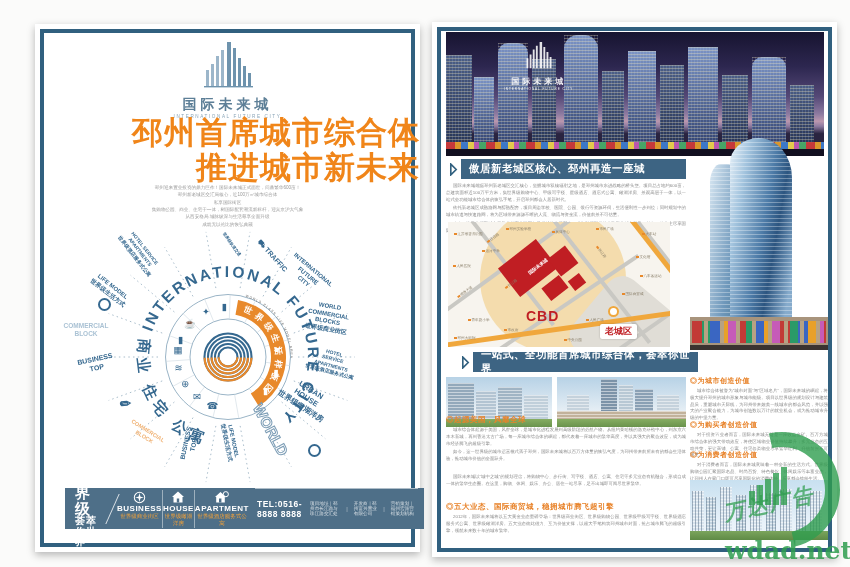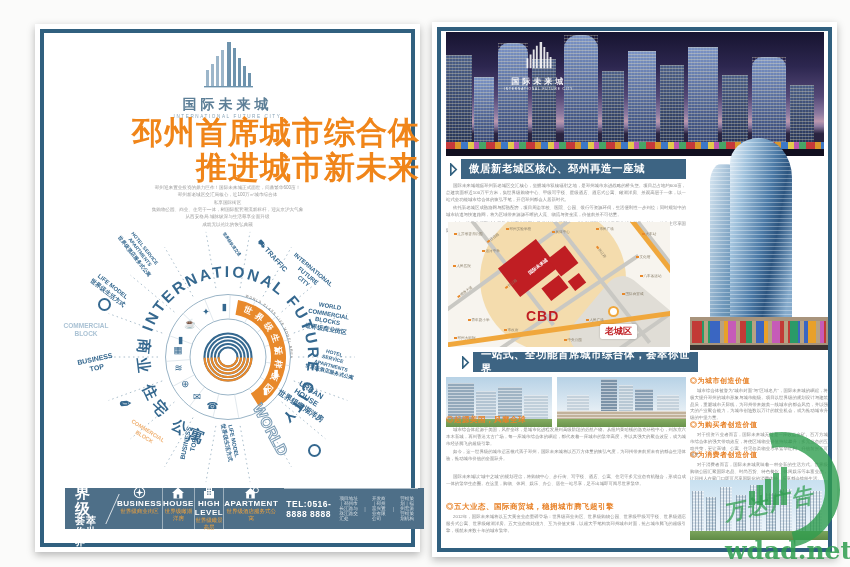--- a/index.html
+++ b/index.html
@@ -268,39 +268,20 @@
                 <svg width="14" height="12" viewBox="0 0 14 12">
                   <path d="M1 6 L7 0.5 L13 6 L11.5 6 L11.5 11.5 L2.5 11.5 L2.5 6 Z" fill="#fff"></path>
                   <rect x="5.8" y="7.5" width="2.4" height="4" fill="#4e6f88"></rect>
                 </svg>
               </div>
               <div class="bi-en">HOUSE</div>
               <div class="bi-cn">世界级瞰湖洋房</div>
             </div>
             <div class="barItem">
               <div class="bi-ic">
-                <svg width="12" height="13" viewBox="0 0 12 13">
-                  <rect x="3" y="1" width="6" height="11.5" fill="#fff"></rect>
-                  <rect x="1" y="5" width="2" height="7.5" fill="#fff"></rect>
-                  <rect x="9" y="5" width="2" height="7.5" fill="#fff"></rect>
-                  <g fill="#4e6f88">
-                    <rect x="4.2" y="2.5" width="1.2" height="1.4"></rect>
-                    <rect x="6.6" y="2.5" width="1.2" height="1.4"></rect>
-                    <rect x="4.2" y="5" width="1.2" height="1.4"></rect>
-                    <rect x="6.6" y="5" width="1.2" height="1.4"></rect>
-                    <rect x="4.2" y="7.5" width="1.2" height="1.4"></rect>
-                    <rect x="6.6" y="7.5" width="1.2" height="1.4"></rect>
-                  </g>
-                </svg>
-              </div>
-              <div class="bi-en">HIGH LEVEL</div>
-              <div class="bi-cn">世界级瞰景高层</div>
-            </div>
-            <div class="barItem">
-              <div class="bi-ic">
                 <svg width="15" height="12" viewBox="0 0 15 12">
                   <path d="M1 6 L6.5 1 L12 6 L10.8 6 L10.8 11.5 L2.2 11.5 L2.2 6 Z" fill="#fff"></path>
                   <circle cx="11.8" cy="3.2" r="2.6" fill="none" stroke="#fff" stroke-width="1"></circle>
                   <rect x="5" y="7.5" width="2.4" height="4" fill="#4e6f88"></rect>
                 </svg>
               </div>
               <div class="bi-en">APARTMENT</div>
               <div class="bi-cn">世界级酒店服务式公寓</div>
             </div>
           </div>

